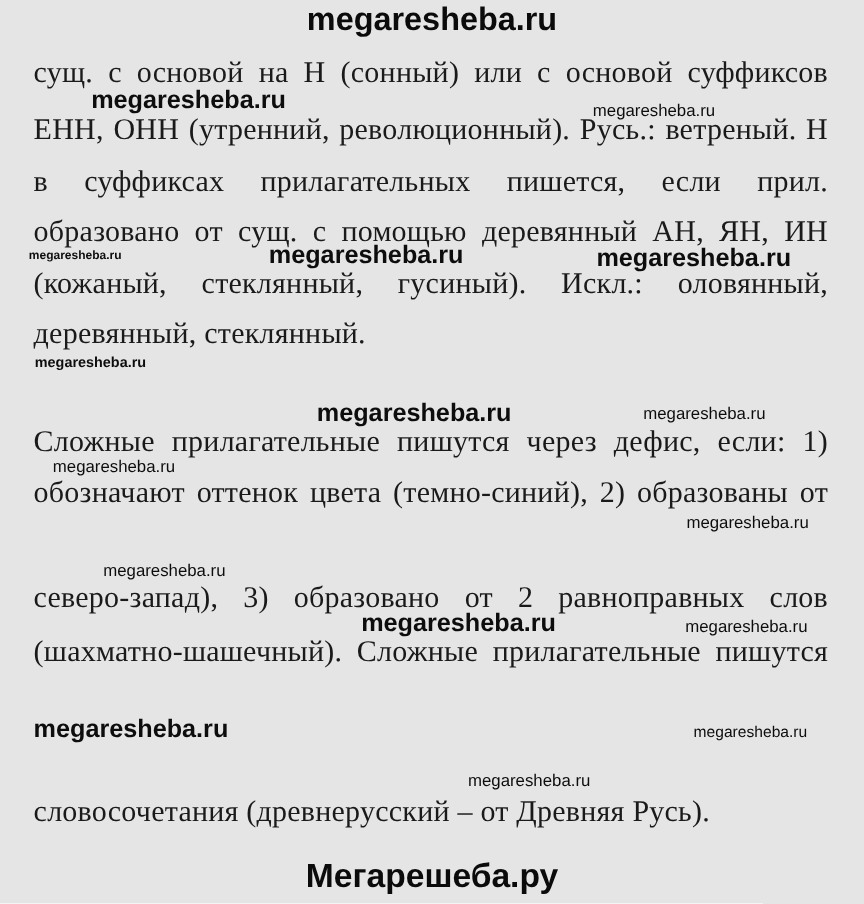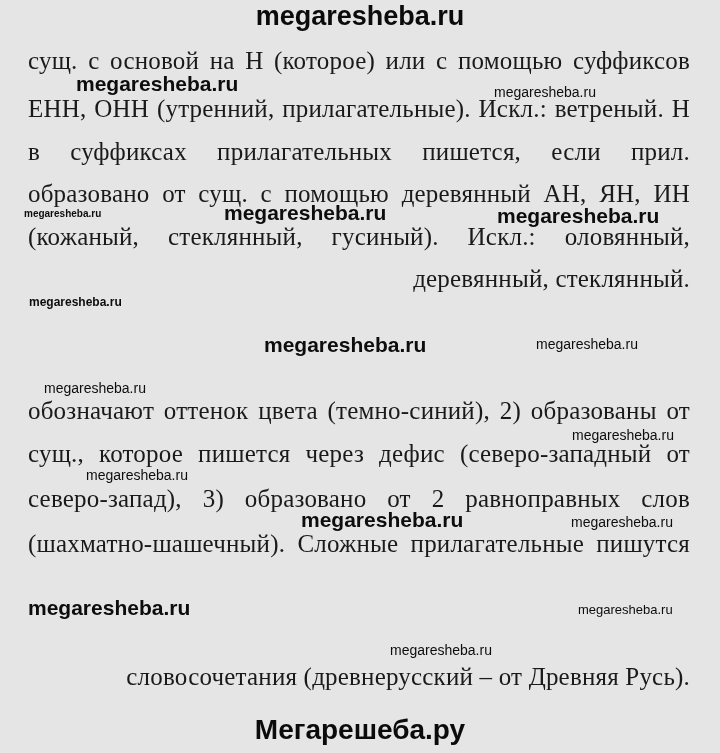--- a/index.html
+++ b/index.html
@@ -31,21 +31,20 @@
     color: #0b0b0b;
   }
   .line {
     position: absolute;
     left: 28px;
     width: 662px;
     font-size: 25px;
     line-height: 26px;
     letter-spacing: 0.2px;
     color: #1a1a1a;
-    text-align: right;
   }
   .line.just {
     text-align: justify;
     text-align-last: justify;
   }
   .wm {
     position: absolute;
     font-family: "Liberation Sans", sans-serif;
     white-space: nowrap;
     color: #0d0d0d;
@@ -56,29 +55,29 @@
   .wm-reg    { font-weight: 400; font-size: 14px; }
   .wm-reg-sm { font-weight: 400; font-size: 13px; }
 </style>
 </head>
 <body>
 
 <div class="page">
 
   <div class="top-title">megaresheba.ru</div>
 
-  <div class="line just" style="top:48px">сущ. с основой на Н (которое) или с помощью суффиксов</div>
-  <div class="line just" style="top:96px">ЕНН, ОНН (утренний, прилагательные). Искл.: ветреный. Н</div>
+  <div class="line just" style="top:48px">сущ. с основой на Н (сонный) или с основой суффиксов</div>
+  <div class="line just" style="top:96px">ЕНН, ОНН (утренний, революционный). Русь.: ветреный. Н</div>
   <div class="line just" style="top:139px">в суффиксах прилагательных пишется, если прил.</div>
   <div class="line just" style="top:181px">образовано от сущ. с помощью деревянный АН, ЯН, ИН</div>
   <div class="line just" style="top:224px">(кожаный, стеклянный, гусиный). Искл.: оловянный,</div>
   <div class="line" style="top:266px">деревянный, стеклянный.</div>
 
+  <div class="line just" style="top:356px">Сложные прилагательные пишутся через дефис, если: 1)</div>
   <div class="line just" style="top:398px">обозначают оттенок цвета (темно-синий), 2) образованы от</div>
-  <div class="line just" style="top:441px">сущ., которое пишется через дефис (северо-западный от</div>
   <div class="line just" style="top:486px">северо-запад), 3) образовано от 2 равноправных слов</div>
   <div class="line just" style="top:531px">(шахматно-шашечный). Сложные прилагательные пишутся</div>
   <div class="line" style="top:664px">словосочетания (древнерусский – от Древняя Русь).</div>
 
   <span class="wm wm-bold" style="left:76px;  top:72px;">megaresheba.ru</span>
   <span class="wm wm-reg" style="left:494px; top:84px;">megaresheba.ru</span>
   <span class="wm wm-bold-sm" style="left:24px;  top:208px;">megaresheba.ru</span>
   <span class="wm wm-bold" style="left:224px; top:201px;">megaresheba.ru</span>
   <span class="wm wm-bold" style="left:497px; top:204px;">megaresheba.ru</span>
   <span class="wm wm-bold-md" style="left:29px;  top:295px;">megaresheba.ru</span>

